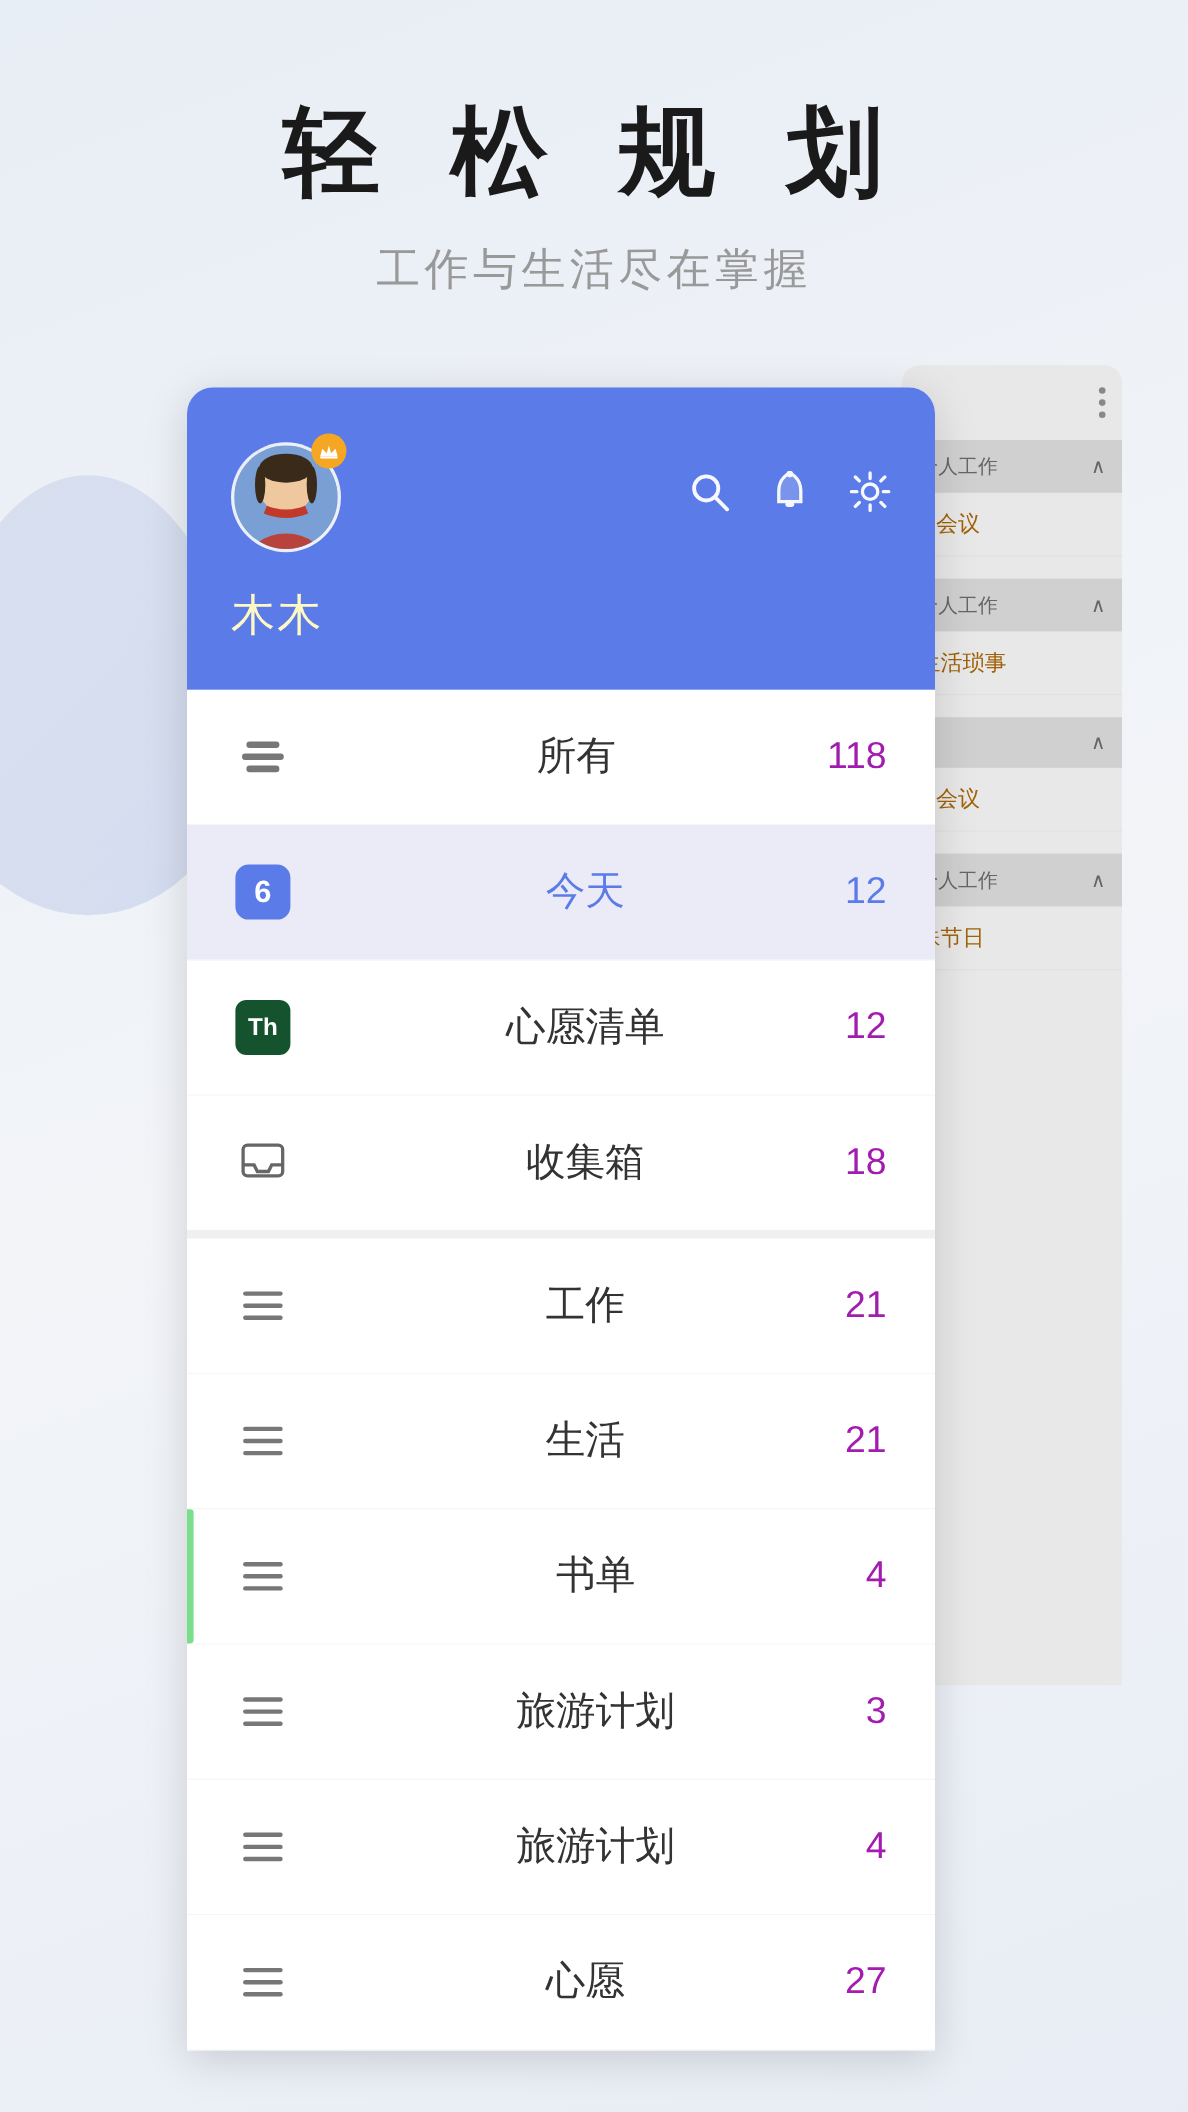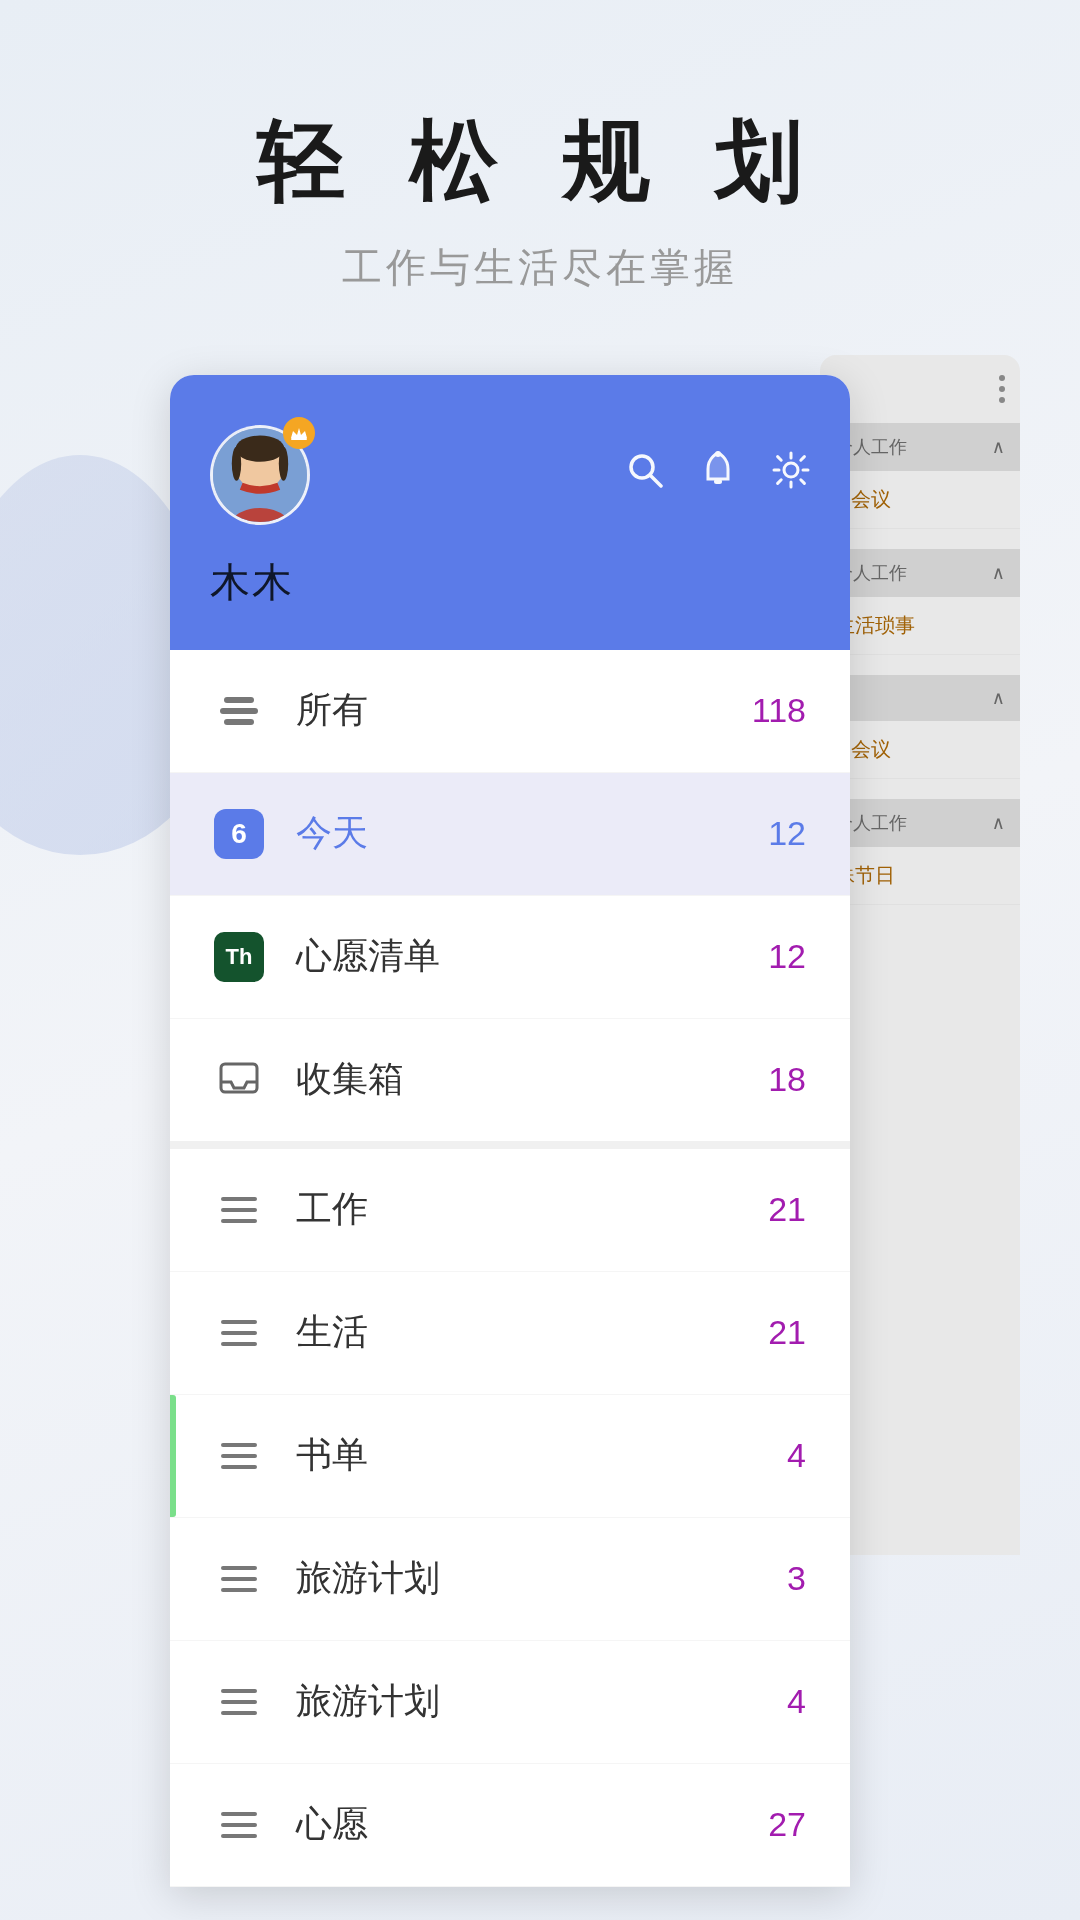--- a/index.html
+++ b/index.html
@@ -20,21 +20,21 @@
       background: linear-gradient(160deg, #e8eef5 0%, #f2f4f8 50%, #e8edf5 100%);
       position: relative;
       display: flex;
       flex-direction: column;
       align-items: center;
     }
 
     
     .hero-section {
       text-align: center;
-      padding-top: 113px;
+      padding-top: 90px;
       padding-bottom: 60px;
     }
 
     .hero-title {
       font-size: 88px;
       font-weight: 700;
       color: #1a1a1a;
       letter-spacing: 20px;
       line-height: 1.1;
       margin-bottom: 30px;
@@ -176,28 +176,29 @@
 
     .header-icon {
       color: white;
       font-size: 38px;
       cursor: pointer;
       opacity: 0.95;
     }
 
     .username {
       font-size: 40px;
-      color: #0f172a;
+      color: #fef9c3;
       font-weight: 500;
       letter-spacing: 2px;
     }
 
     
     .menu-list {
       background: white;
+      text-align: center;
     }
 
     .menu-item {
       display: flex;
       align-items: center;
       padding: 36px 44px;
       border-bottom: 1px solid #f5f5f5;
       cursor: pointer;
       position: relative;
     }

